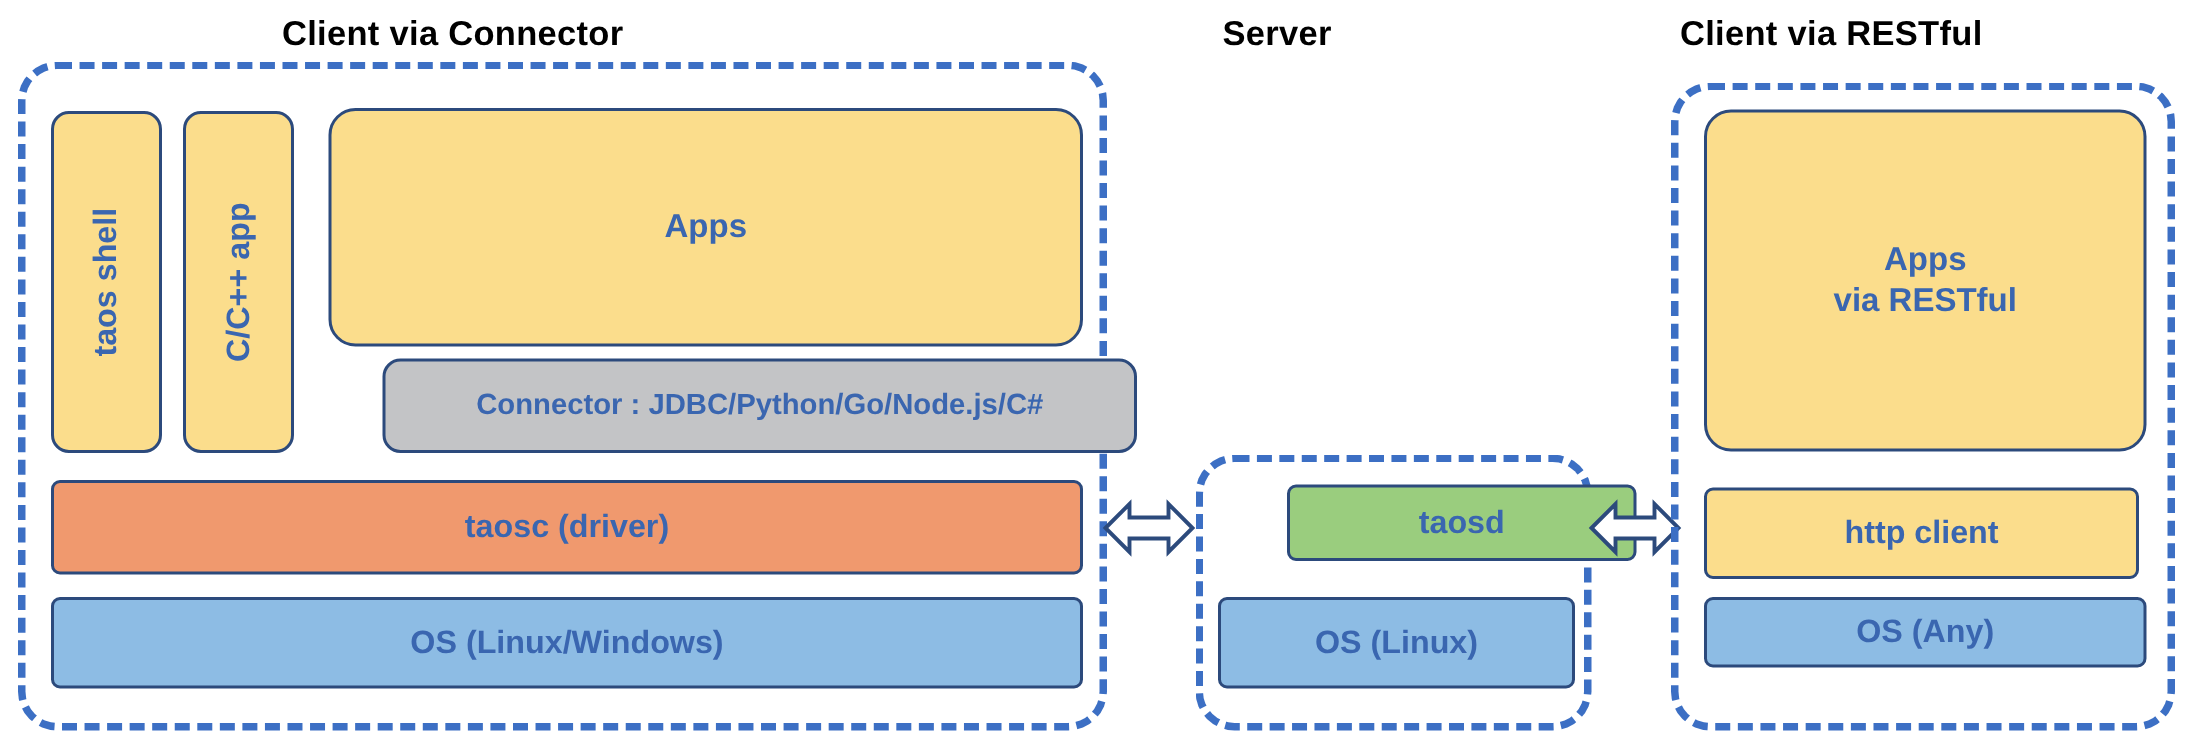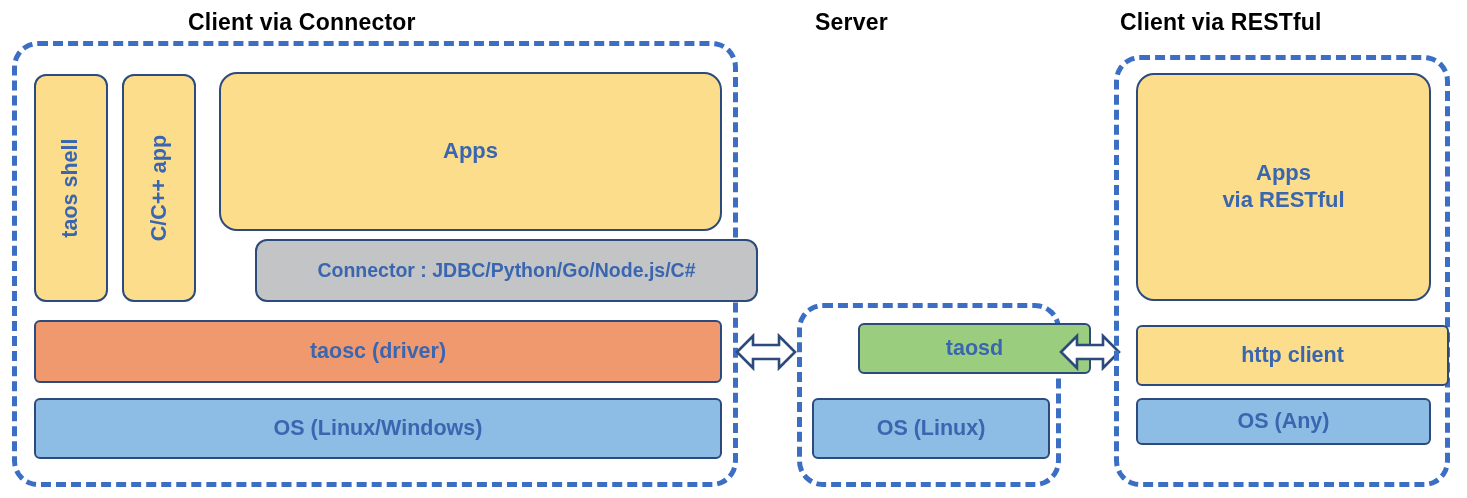--- a/index.html
+++ b/index.html
@@ -141,21 +141,21 @@
 
   <div class="group-frame" style="left:1114px; top:55px; width:336px; height:432px;"></div>
 
   <div class="block yellow r18 fs-22" style="left:1136px; top:73px; width:295px; height:228px;">
     <span>
       <span>Apps</span><br>
       <span>via RESTful</span>
     </span>
   </div>
 
-  <div class="block yellow r14 fs-21" style="left:1136px; top:325px; width:313px; height:61px;">
+  <div class="block yellow r14 fs-21" style="left:1136px; top:325px; width:290px; height:61px;">
     <span>http client</span>
   </div>
 
   <div class="block blue r14 fs-21" style="left:1136px; top:398px; width:295px; height:47px;">
     <span>OS (Any)</span>
   </div>
 
 </div>
 
 </body></html>

